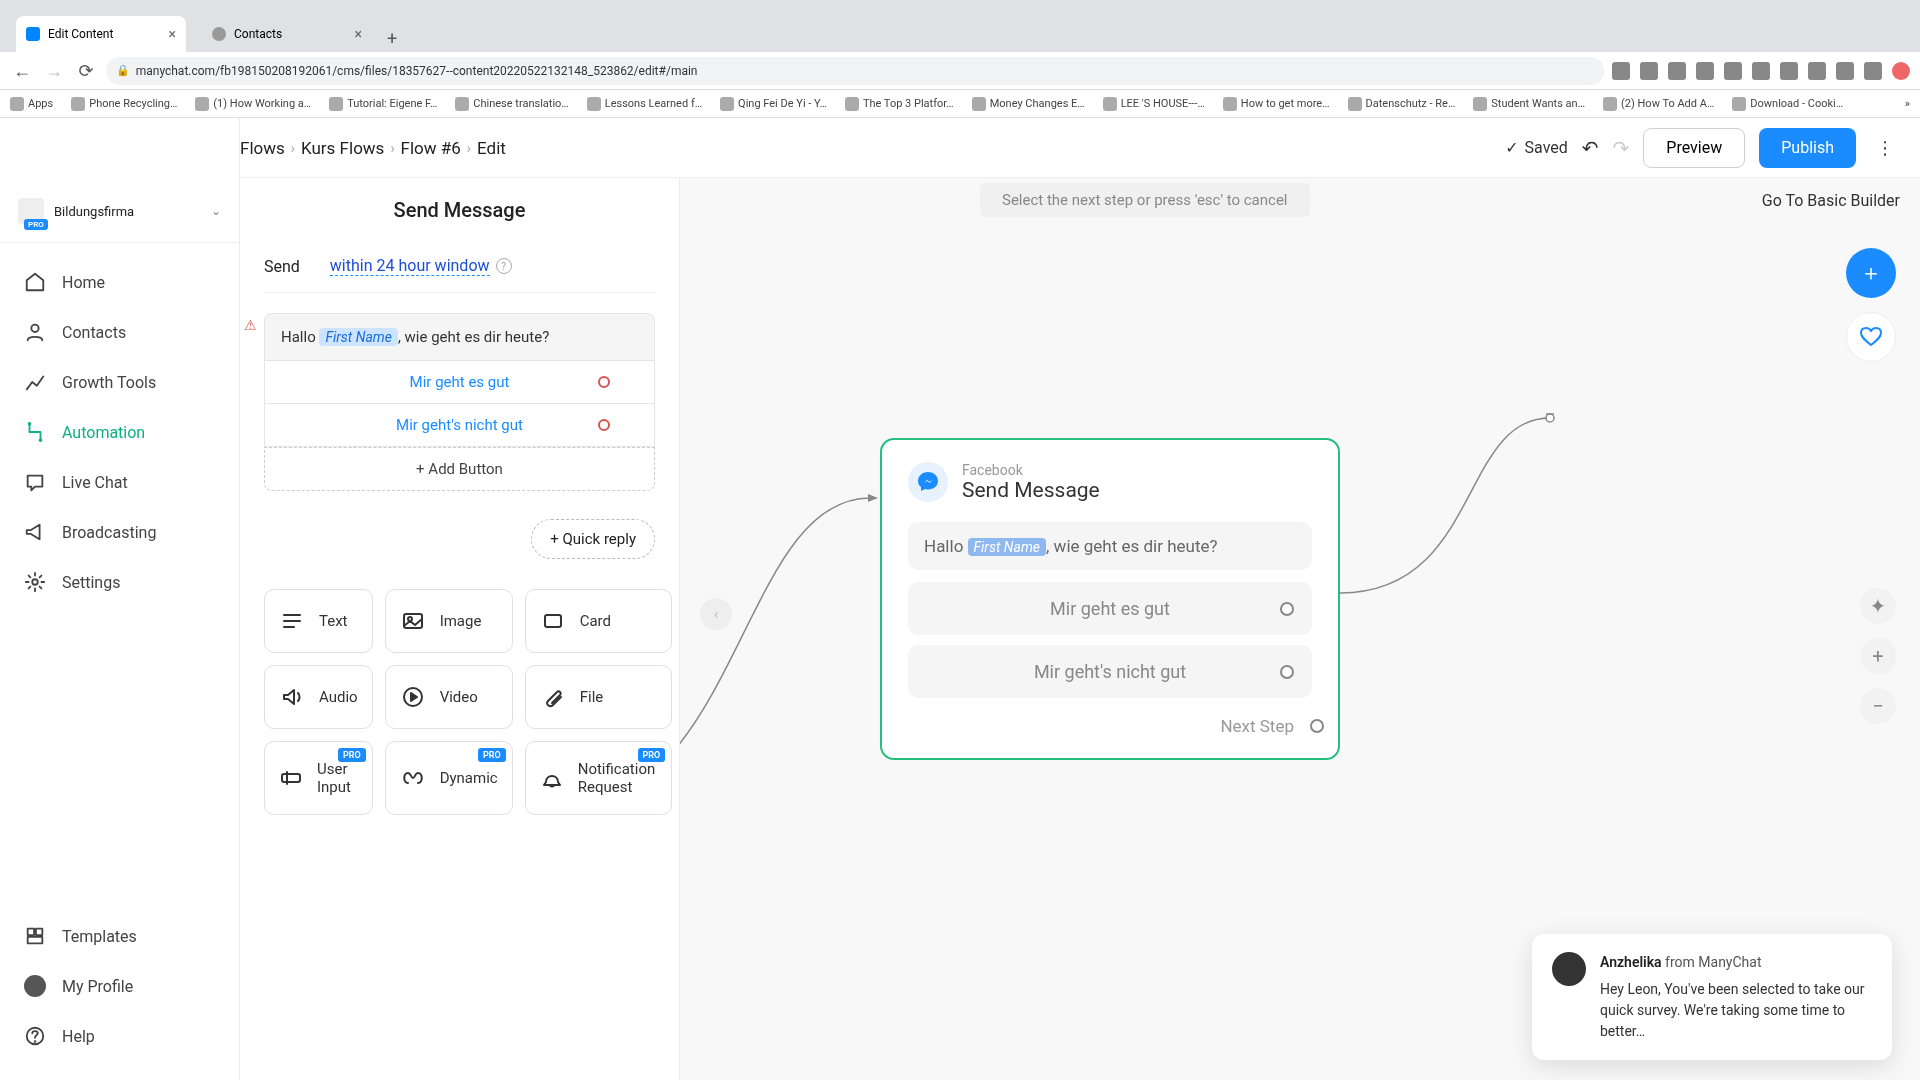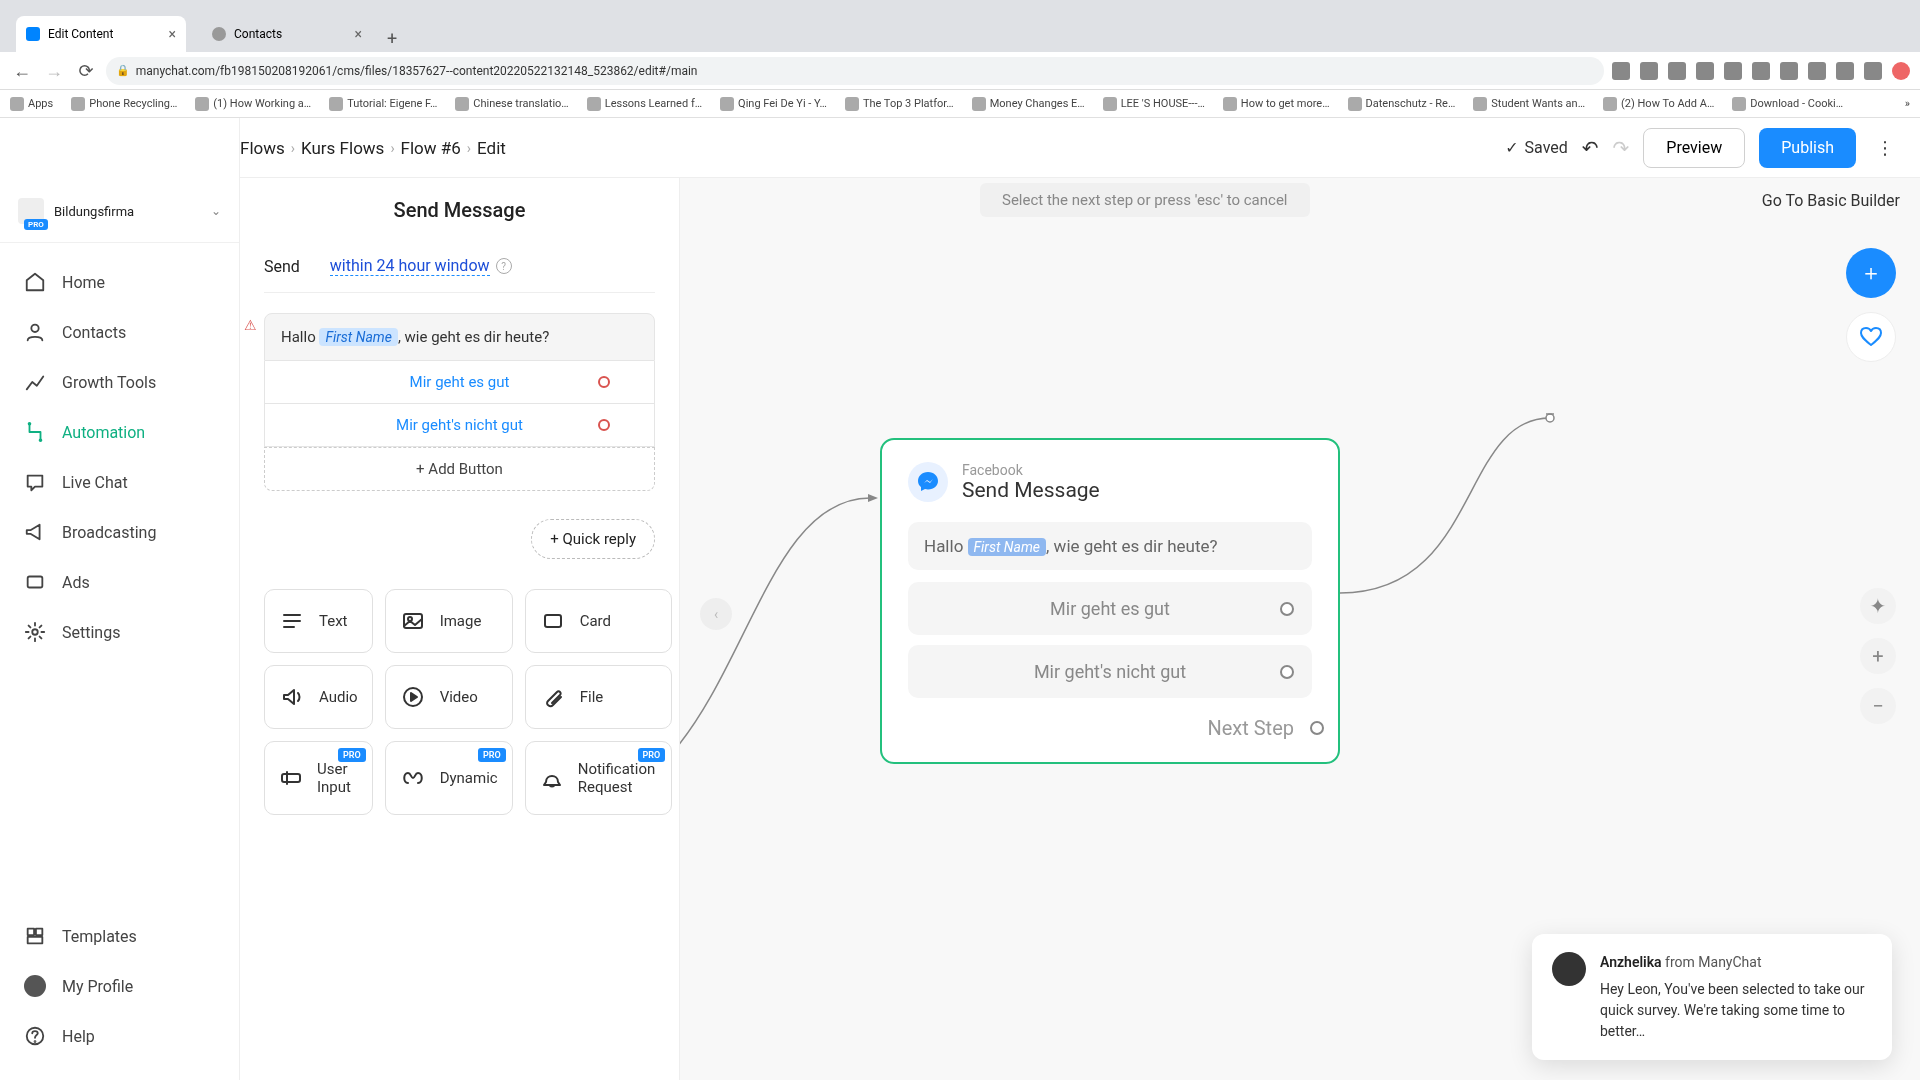--- a/index.html
+++ b/index.html
@@ -90,21 +90,21 @@
 
 .node { position: absolute; left: 200px; top: 320px; width: 460px; background: #fff; border: 2px solid #23c07d; border-radius: 14px; padding: 22px 26px; }
 .node-head { display: flex; align-items: center; gap: 14px; margin-bottom: 20px; }
 .node-head .fb-icon { width: 40px; height: 40px; border-radius: 50%; background: #e8f1ff; display: flex; align-items: center; justify-content: center; color: #1a8cff; }
 .node-head .labels .small { font-size: 14px; color: #999; }
 .node-head .labels .big { font-size: 21px; color: #333; }
 .node-msg { background: #f5f5f5; border-radius: 10px; padding: 14px 16px; font-size: 17px; color: #666; margin-bottom: 12px; }
 .node-msg .var-chip { background: #8fb8f0; color: #fff; }
 .node-btn { background: #f5f5f5; border-radius: 10px; padding: 16px; text-align: center; font-size: 18px; color: #888; margin-bottom: 10px; position: relative; }
 .node-btn .port { position: absolute; right: 18px; top: 50%; transform: translateY(-50%); width: 14px; height: 14px; border: 2px solid #888; border-radius: 50%; background: #fff; }
-.next-step { text-align: right; color: #999; font-size: 20px; margin-top: 18px; position: relative; padding-right: 18px; }
+.next-step { text-align: right; color: #999; font-size: 17px; margin-top: 18px; position: relative; padding-right: 18px; }
 .next-step .port { position: absolute; right: -12px; top: 50%; transform: translateY(-50%); width: 14px; height: 14px; border: 2px solid #888; border-radius: 50%; background: #fff; }
 
 .canvas-nav-prev { position: absolute; left: 20px; top: 480px; width: 32px; height: 32px; border-radius: 50%; background: #eee; color: #bbb; display: flex; align-items: center; justify-content: center; font-size: 14px; }
 
 .float-right { position: absolute; right: 24px; display: flex; flex-direction: column; gap: 14px; align-items: center; }
 .float-right.top { top: 130px; }
 .float-right.mid { top: 470px; }
 .fab { width: 50px; height: 50px; border-radius: 50%; display: flex; align-items: center; justify-content: center; font-size: 22px; cursor: pointer; }
 .fab.blue { background: #1a8cff; color: #fff; }
 .fab.white { background: #fff; color: #1a8cff; border: 1px solid #eee; }
@@ -317,28 +317,20 @@
       <span class="nav-icon">
           <svg class="icon" viewBox="0 0 24 24" width="22" height="22">
             <path d="M3 10 V14 H7 L17 20 V4 L7 10 Z"></path>
           </svg>
         </span>
       <span>Broadcasting</span>
     </div>
     <div class="nav-item">
       <span class="nav-icon">
           <svg class="icon" viewBox="0 0 24 24" width="22" height="22">
-            <rect x="4" y="6" width="16" height="12" rx="2"></rect>
-          </svg>
-        </span>
-      <span>Ads</span>
-    </div>
-    <div class="nav-item">
-      <span class="nav-icon">
-          <svg class="icon" viewBox="0 0 24 24" width="22" height="22">
             <circle cx="12" cy="12" r="3"></circle>
             <path d="M12 2 V5 M12 19 V22 M2 12 H5 M19 12 H22 M5 5 L7 7 M17 17 L19 19 M5 19 L7 17 M17 7 L19 5"></path>
           </svg>
         </span>
       <span>Settings</span>
     </div>
 
     <div class="sidebar-bottom">
       <div class="nav-item">
         <span class="nav-icon">

